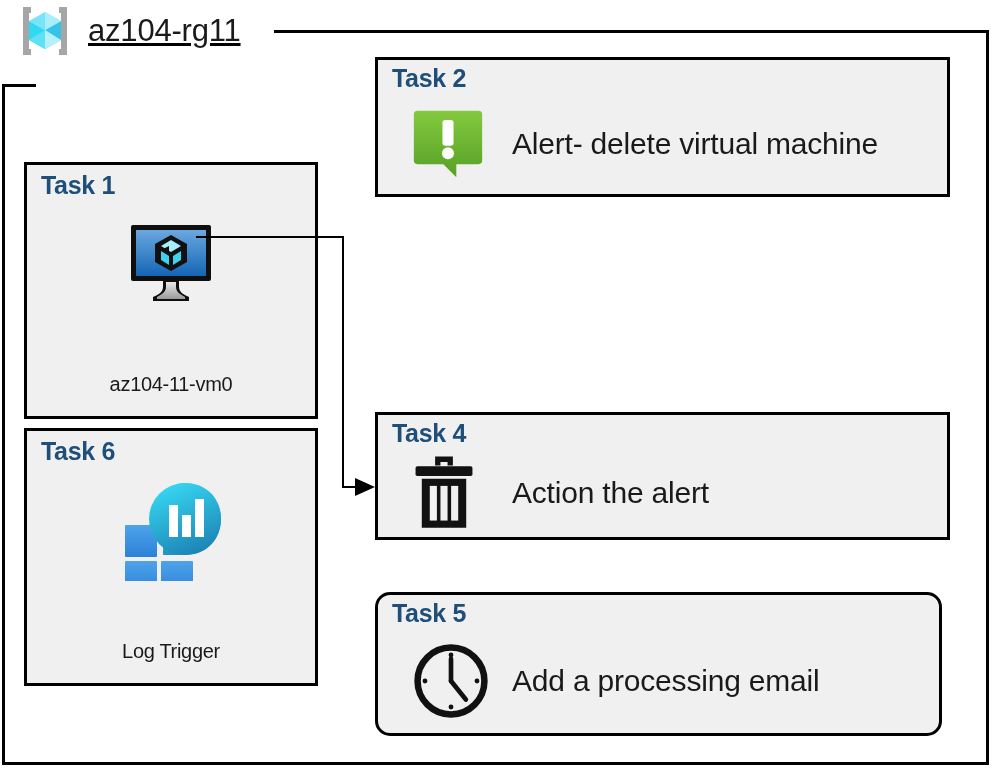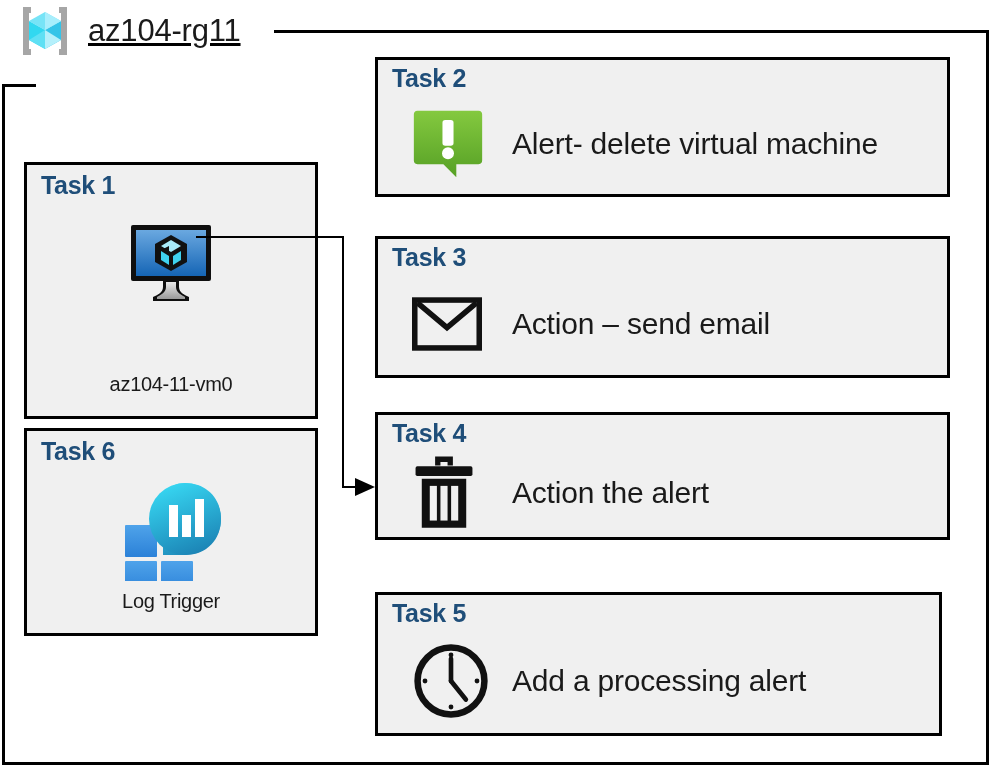--- a/index.html
+++ b/index.html
@@ -211,21 +211,21 @@
             <path d="M-10 -2 L-2 3 L-2 12 L-10 7 Z" fill="#3fd2ee"></path>
             <path d="M10 -2 L10 7 L2 12 L2 3 Z" fill="#3fd2ee"></path>
             <path d="M-2 -1 L-8 -4 L-2 -7 Z" fill="#111111"></path>
           </g>
         </svg>
       </div>
     </div>
     <div class="sq-caption">az104-11-vm0</div>
   </div>
 
-  <div class="task-box box-sq" style="left:24px; top:428px; width:294px; height:208px;">
+  <div class="task-box box-sq" style="left:24px; top:428px; width:294px; height:258px;">
     <div class="task-title">Task 6</div>
     <div class="sq-icon-wrap" style="top:50px;">
       <div>
         <svg viewBox="0 0 104 100" width="104" height="100" aria-hidden="true">
           <defs>
             <linearGradient id="logBlob" x1="0.3" y1="0" x2="0.7" y2="1">
               <stop offset="0%" stop-color="#37d7f2"></stop>
               <stop offset="100%" stop-color="#1b82b4"></stop>
             </linearGradient>
             <linearGradient id="logSq" x1="0" y1="0" x2="0" y2="1">
@@ -263,32 +263,20 @@
           </defs>
           <path d="M6 4 L72 4 C75 4 76 6 76 8 L76 58 C76 60 75 62 72 62 L48 62 L48 76 L34 62 L6 62 C3 62 2 60 2 58 L2 8 C2 6 3 4 6 4 Z" fill="url(#alertG)"></path>
           <rect x="33" y="14" width="12" height="28" rx="3" fill="#ffffff"></rect>
           <circle cx="39" cy="50" r="6.5" fill="#ffffff"></circle>
         </svg>
       </div>
       <div class="wide-label">Alert- delete virtual machine</div>
     </div>
   </div>
 
-  <div class="task-box box-wide" style="left:375px; top:236px; width:575px; height:142px;">
-    <div class="task-title">Task 3</div>
-    <div class="wide-row">
-      <div class="wide-icon">
-        <svg viewBox="0 0 76 58" width="70" height="54" aria-hidden="true">
-          <rect x="3" y="3" width="70" height="52" fill="none" stroke="#111111" stroke-width="6"></rect>
-          <path d="M6 6 L38 33 L70 6" fill="none" stroke="#111111" stroke-width="6"></path>
-        </svg>
-      </div>
-      <div class="wide-label">Action – send email</div>
-    </div>
-  </div>
 
   <div class="task-box box-wide" style="left:375px; top:412px; width:575px; height:128px;">
     <div class="task-title">Task 4</div>
     <div class="wide-row">
       <div class="wide-icon">
         <svg viewBox="0 0 72 86" width="64" height="78" aria-hidden="true">
 
           <path d="M26 2 L46 2 L46 12 L40 12 L40 8 L32 8 L32 12 L26 12 Z" fill="#111111"></path>
 
           <rect x="4" y="13" width="64" height="11" rx="2" fill="#111111"></rect>
@@ -296,35 +284,35 @@
           <path d="M11 27 L61 27 L61 82 L11 82 Z" fill="#111111"></path>
           <rect x="20" y="35" width="8" height="39" fill="#f0f0f0"></rect>
           <rect x="32" y="35" width="8" height="39" fill="#f0f0f0"></rect>
           <rect x="44" y="35" width="8" height="39" fill="#f0f0f0"></rect>
         </svg>
       </div>
       <div class="wide-label">Action the alert</div>
     </div>
   </div>
 
-  <div class="task-box box-wide" style="left:375px; top:592px; width:567px; height:144px;">
+  <div class="task-box box-wide" style="left:375px; top:592px; width:567px; height:144px;border-radius:15px;">
     <div class="task-title">Task 5</div>
     <div class="wide-row">
       <div class="wide-icon">
         <svg viewBox="0 0 84 84" width="78" height="78" aria-hidden="true">
           <circle cx="42" cy="42" r="36" fill="none" stroke="#111111" stroke-width="7"></circle>
           <circle cx="42" cy="14" r="2.6" fill="#111111"></circle>
           <circle cx="42" cy="70" r="2.6" fill="#111111"></circle>
           <circle cx="14" cy="42" r="2.6" fill="#111111"></circle>
           <circle cx="70" cy="42" r="2.6" fill="#111111"></circle>
           <path d="M42 42 L42 18" stroke="#111111" stroke-width="5" stroke-linecap="round" fill="none"></path>
           <path d="M42 42 L58 62" stroke="#111111" stroke-width="5" stroke-linecap="round" fill="none"></path>
         </svg>
       </div>
-      <div class="wide-label">Add a processing alert</div>
+      <div class="wide-label">Add a processing email</div>
     </div>
   </div>
 
   <div class="conn conn-h1"></div>
   <div class="conn conn-v"></div>
   <div class="conn conn-h2"></div>
   <div class="conn-arrow"></div>
 
 </div>
 

